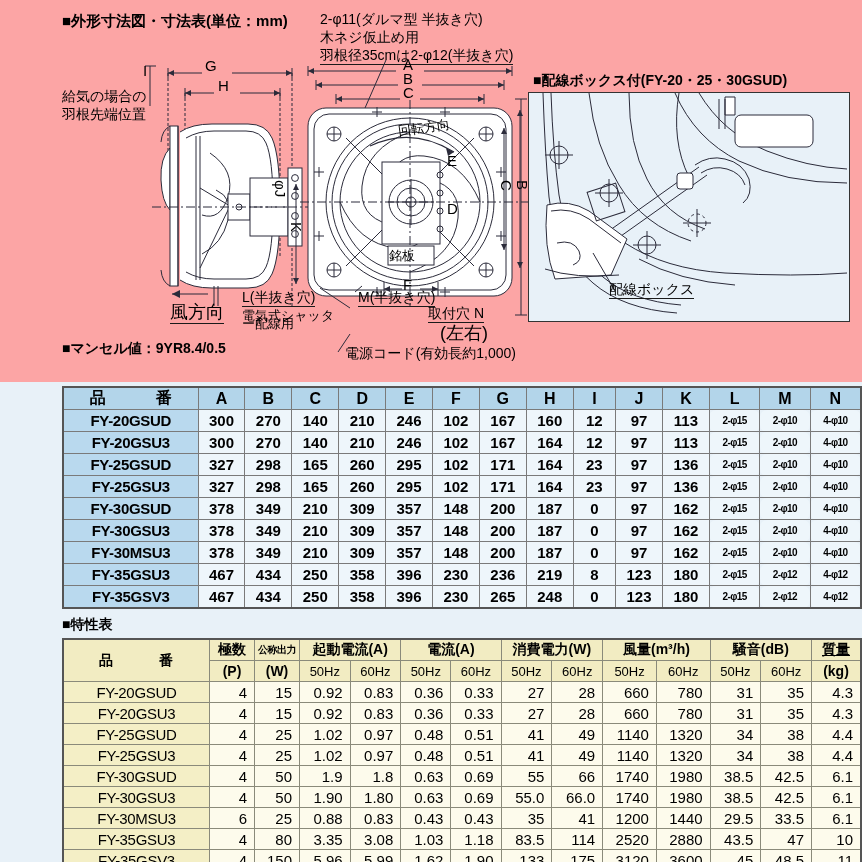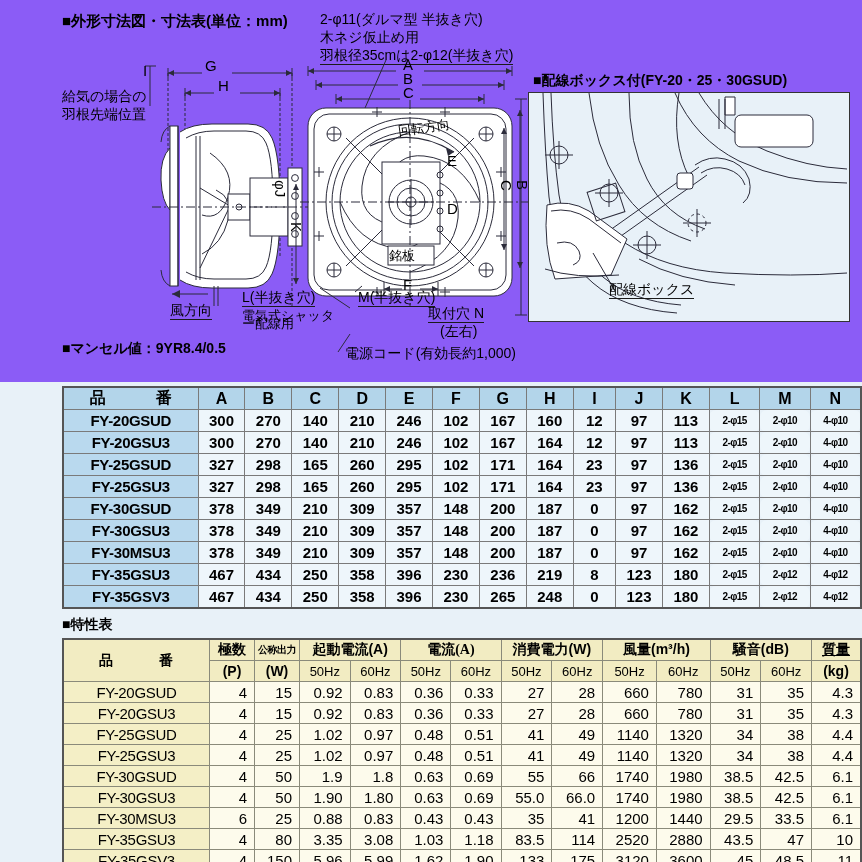--- a/index.html
+++ b/index.html
@@ -16,21 +16,21 @@
   
   .sect-head{
     font-size:15px;font-weight:bold;letter-spacing:0px;white-space:nowrap;
   }
 
   .abs{position:absolute;}
 
   
   #diagram-area{
     position:absolute;left:0;top:0;width:862px;height:382px;
-    background:#8b5cf6;
+    background:#fca5a5;
   }
   .note{font-size:14px;line-height:1.18;white-space:nowrap;}
   .note-sm{font-size:13px;line-height:1.18;white-space:nowrap;}
   .dimlabel{font-size:15px;font-family:"Liberation Sans",sans-serif;}
   .ul{border-bottom:1.5px solid #1a1a1a;}
 
   
   #wirebox-frame{
     position:absolute;left:528px;top:92px;width:320px;height:228px;
     border:1.5px solid #333;background:#e8f1f8;overflow:hidden;
@@ -375,36 +375,36 @@
     </div>
 
     <svg class="abs" style="left:512px;top:95px;" width="18" height="225" viewBox="0 0 18 225">
       <g fill="none" stroke="#2b2b3a" stroke-width="1">
         <line x1="9" y1="4" x2="9" y2="220"></line>
         <line x1="3" y1="4" x2="15" y2="4"></line>
         <line x1="3" y1="220" x2="15" y2="220"></line>
       </g>
     </svg>
 
-    <div class="abs note ul" style="left:170px;top:302px;font-size:14px;">風方向</div>
+    <div class="abs note ul" style="left:170px;top:302px;font-size:18px;">風方向</div>
     <svg class="abs" style="left:168px;top:285px;" width="46" height="18" viewBox="0 0 46 18">
       <g fill="none" stroke="#2b2b3a" stroke-width="1.2">
         <line x1="4" y1="9" x2="40" y2="9"></line>
         <path d="M4 9 l8 -4 v8 z" fill="#2b2b3a" stroke="none"></path>
       </g>
     </svg>
 
     <div class="abs note ul" style="left:242px;top:289px;font-size:14px;">L(半抜き穴)</div>
     <div class="abs note-sm" style="left:242px;top:308px;font-size:13px;">電気式シャッタ</div>
     <div class="abs note-sm" style="left:242px;top:316px;font-size:13px;">ー配線用</div>
 
     <div class="abs note ul" style="left:358px;top:289px;font-size:14px;">M(半抜き穴)</div>
 
     <div class="abs note ul" style="left:428px;top:305px;font-size:14px;">取付穴 N</div>
-    <div class="abs note" style="left:440px;top:323px;font-size:14px;">(左右)</div>
+    <div class="abs note" style="left:440px;top:323px;font-size:18px;">(左右)</div>
 
     <div class="abs note" style="left:345px;top:345px;font-size:14px;">電源コード(有効長約1,000)</div>
 
     <svg class="abs" style="left:220px;top:280px;" width="200" height="78" viewBox="0 0 200 78">
       <g fill="none" stroke="#2b2b3a" stroke-width="1">
         <line x1="100" y1="8" x2="130" y2="28"></line>
         <line x1="135" y1="12" x2="142" y2="6"></line>
         <line x1="118" y1="72" x2="130" y2="54"></line>
       </g>
     </svg>
@@ -591,21 +591,21 @@
 
   <div class="abs sect-head" style="left:62px;top:616px;font-size:14px;">■特性表</div>
 
   <table class="tbl2">
     <thead>
       <tr>
         <th class="namehead" rowspan="2" style="width:134px;">品　　番</th>
         <th style="width:38px;">極数</th>
         <th class="tiny" style="width:38px;">公称出力</th>
         <th colspan="2" style="width:112px;text-align:center;">起動電流(A)</th>
-        <th colspan="2" style="width:112px;font-family:Liberation Serif, serif;">電流(A)</th>
+        <th colspan="2" style="width:112px;">電流(A)</th>
         <th colspan="2" style="width:110px;">消費電力(W)</th>
         <th colspan="2" style="width:118px;">風量(m³/h)</th>
         <th colspan="2" style="width:114px;">騒音(dB)</th>
         <th style="width:42px;text-decoration:underline;">質量</th>
       </tr>
       <tr>
         <th>(P)</th>
         <th>(W)</th>
         <th class="hz">50Hz</th>
         <th class="hz">60Hz</th>

